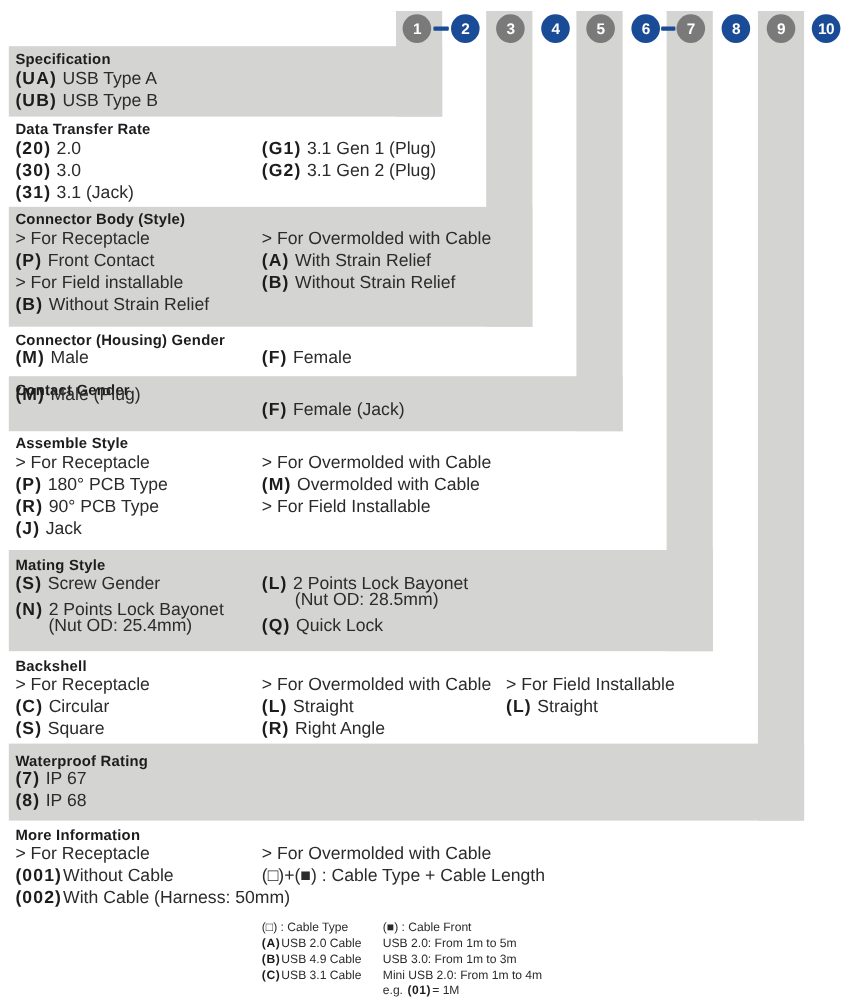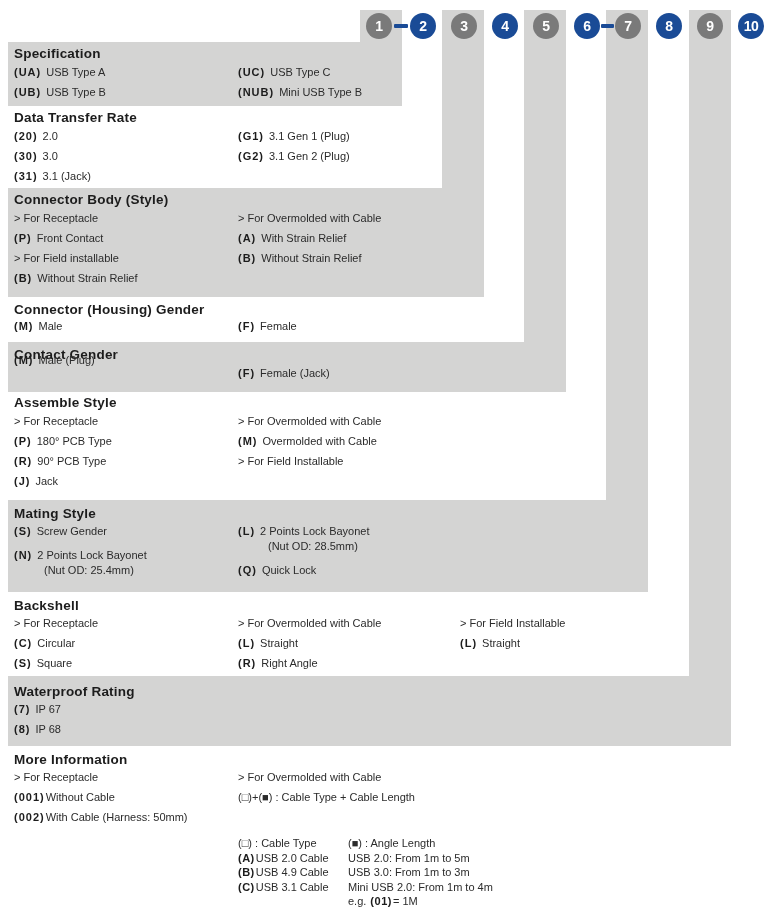--- a/index.html
+++ b/index.html
@@ -8,21 +8,21 @@
   .band,.strip{position:absolute;background:#d4d4d3;}
   .circle{position:absolute;top:13px;width:26px;height:26px;border-radius:50%;
           display:flex;align-items:center;justify-content:center;
           color:#fff;font-weight:bold;font-size:14px;letter-spacing:-0.5px;}
   .c-blue{background:#1a4b96;}
   .c-gray{background:#7a7a7a;}
   .dash{position:absolute;top:24px;height:4px;background:#1a4b96;border-radius:1px;}
   .title{position:absolute;left:14px;font-weight:bold;font-size:13.5px;line-height:15px;
          color:#1c1c1c;letter-spacing:0.2px;white-space:nowrap;}
   .colstack{position:absolute;}
-  .item{font-size:11px;line-height:20px;white-space:nowrap;color:#2b2b2b;}
+  .item{font-size:16px;line-height:20px;white-space:nowrap;color:#2b2b2b;}
   .pfx{font-weight:bold;letter-spacing:1px;padding-right:5px;color:#1c1c1c;}
   .pfx.tight{padding-right:1px;}
   .lead{margin-right:4px;}
   .hdr{text-underline-offset:3px;}
   .cont{padding-left:30px;margin-top:-5px;}
   .gap{height:4px;}
   .small .item{font-size:11px;line-height:14.5px;}
   .small .pfx{letter-spacing:0.5px;font-size:11px;}
 </style>
 </head>
@@ -52,24 +52,20 @@
   <div class="circle c-blue" style="left:656px">8</div>
   <div class="circle c-gray" style="left:697px">9</div>
   <div class="circle c-blue" style="left:738px">10</div>
   <div class="dash" style="left:394px;width:14px"></div>
   <div class="dash" style="left:601px;width:13px"></div>
 
   <div class="title" style="top:46px">Specification</div>
   <div class="colstack" style="left:14px;top:62px">
     <div class="item"><span class="pfx">(UA)</span><span>USB Type A</span></div>
     <div class="item"><span class="pfx">(UB)</span><span>USB Type B</span></div>
-  </div>
-  <div class="colstack" style="left:238px;top:62px">
-    <div class="item"><span class="pfx">(UC)</span><span>USB Type C</span></div>
-    <div class="item"><span class="pfx">(NUB)</span><span>Mini USB Type B</span></div>
   </div>
 
   <div class="title" style="top:110px">Data Transfer Rate</div>
   <div class="colstack" style="left:14px;top:126px">
     <div class="item"><span class="pfx">(20)</span><span>2.0</span></div>
     <div class="item"><span class="pfx">(30)</span><span>3.0</span></div>
     <div class="item"><span class="pfx">(31)</span><span>3.1 (Jack)</span></div>
   </div>
   <div class="colstack" style="left:238px;top:126px">
     <div class="item"><span class="pfx">(G1)</span><span>3.1 Gen 1 (Plug)</span></div>
@@ -165,20 +161,20 @@
     <div class="item">(□)+(■) : Cable Type + Cable Length</div>
   </div>
 
   <div class="colstack small" style="left:238px;top:836px">
     <div class="item hdr">(□) : Cable Type</div>
     <div class="item"><span class="pfx tight">(A)</span><span>USB 2.0 Cable</span></div>
     <div class="item"><span class="pfx tight">(B)</span><span>USB 4.9 Cable</span></div>
     <div class="item"><span class="pfx tight">(C)</span><span>USB 3.1 Cable</span></div>
   </div>
   <div class="colstack small" style="left:348px;top:836px">
-    <div class="item hdr">(■) : Angle Length</div>
+    <div class="item hdr">(■) : Cable Front</div>
     <div class="item">USB 2.0: From 1m to 5m</div>
     <div class="item">USB 3.0: From 1m to 3m</div>
     <div class="item">Mini USB 2.0: From 1m to 4m</div>
     <div class="item"><span class="lead">e.g.</span><span class="pfx tight">(01)</span><span>= 1M</span></div>
   </div>
 
 </div>
 
 </body></html>

